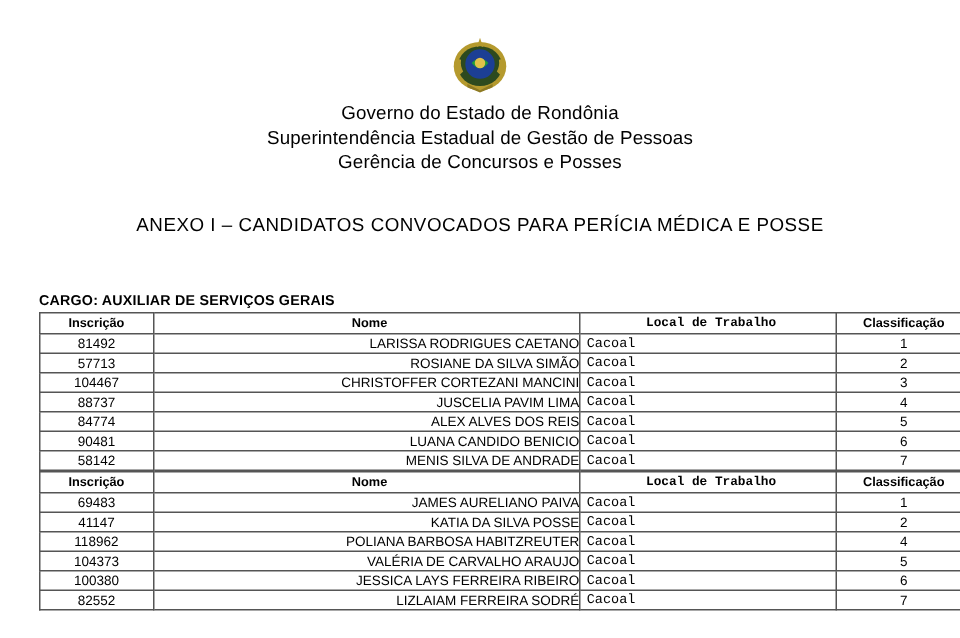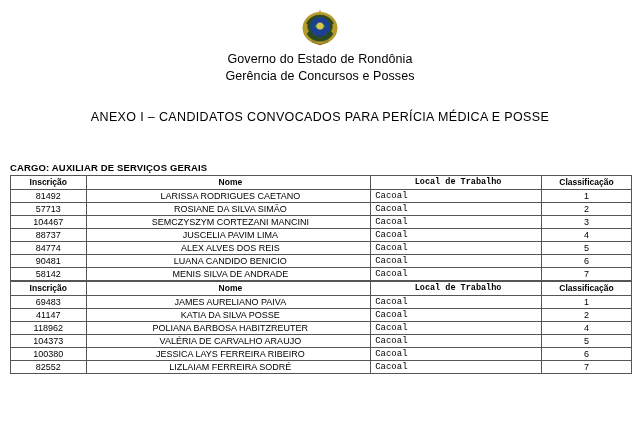--- a/index.html
+++ b/index.html
@@ -13,21 +13,21 @@
     height: 425px;
     overflow: hidden;
     font-family: "Liberation Sans", sans-serif;
     color: #000000;
     position: relative;
   }
 
   .page {
     width: 640px;
     height: 425px;
-    padding: 0;
+    padding: 16px;
     overflow: hidden;
     position: relative;
   }
 
   
   .emblem-wrap {
     width: 100%;
     display: flex;
     justify-content: center;
     padding-top: 5px;
@@ -89,21 +89,21 @@
     white-space: nowrap;
   }
   table.listing th {
     font-weight: bold;
     font-size: 8.5px;
     text-align: center;
     height: 13px;
     line-height: 13px;
   }
   .col-insc   { width: 73px;  text-align: center; }
-  .col-nome   { width: 275px; text-align: center; padding-left: 4px !important; }
+  .col-nome   { width: 275px; text-align: right; padding-left: 4px !important; }
   .col-local  { width: 165px; text-align: left; padding-left: 4px !important; font-family: Liberation Mono, monospace; }
   .col-class  { width: 87px;  text-align: center; }
 
   td.col-nome, td.col-local { font-size: 9px; }
   td.col-insc, td.col-class { font-size: 9px; }
 </style>
 </head>
 <body>
 
 <div class="page">
@@ -117,20 +117,21 @@
       <circle cx="30" cy="30" r="5" fill="#e0c14a"></circle>
       <path d="M30 6 L33 15 L30 13 L27 15 Z" fill="#b59a2e"></path>
       <path d="M8 26 Q6 34 10 42 L14 38 Q11 33 12 27 Z" fill="#b59a2e"></path>
       <path d="M52 26 Q54 34 50 42 L46 38 Q49 33 48 27 Z" fill="#b59a2e"></path>
       <path d="M18 50 L30 56 L42 50 L42 53 L30 58 L18 53 Z" fill="#8e7a22"></path>
     </svg>
   </div>
 
   <div class="org-header">
     <div>Governo do Estado de Rondônia</div>
+    <div>Superintendência Estadual de Gestão de Pessoas</div>
     <div>Gerência de Concursos e Posses</div>
   </div>
 
   <div class="doc-title">ANEXO I – CANDIDATOS CONVOCADOS PARA PERÍCIA MÉDICA E POSSE</div>
 
   <div class="cargo-label cargo-1">CARGO: AUXILIAR DE SERVIÇOS GERAIS</div>
 
   <table class="listing">
     <thead>
       <tr>
@@ -148,21 +149,21 @@
         <td class="col-class">1</td>
       </tr>
       <tr>
         <td class="col-insc">57713</td>
         <td class="col-nome">ROSIANE DA SILVA SIMÃO</td>
         <td class="col-local">Cacoal</td>
         <td class="col-class">2</td>
       </tr>
       <tr>
         <td class="col-insc">104467</td>
-        <td class="col-nome">SEMCZYSZYM CORTEZANI MANCINI</td>
+        <td class="col-nome">CHRISTOFFER CORTEZANI MANCINI</td>
         <td class="col-local">Cacoal</td>
         <td class="col-class">3</td>
       </tr>
       <tr>
         <td class="col-insc">88737</td>
         <td class="col-nome">JUSCELIA PAVIM LIMA</td>
         <td class="col-local">Cacoal</td>
         <td class="col-class">4</td>
       </tr>
       <tr>

